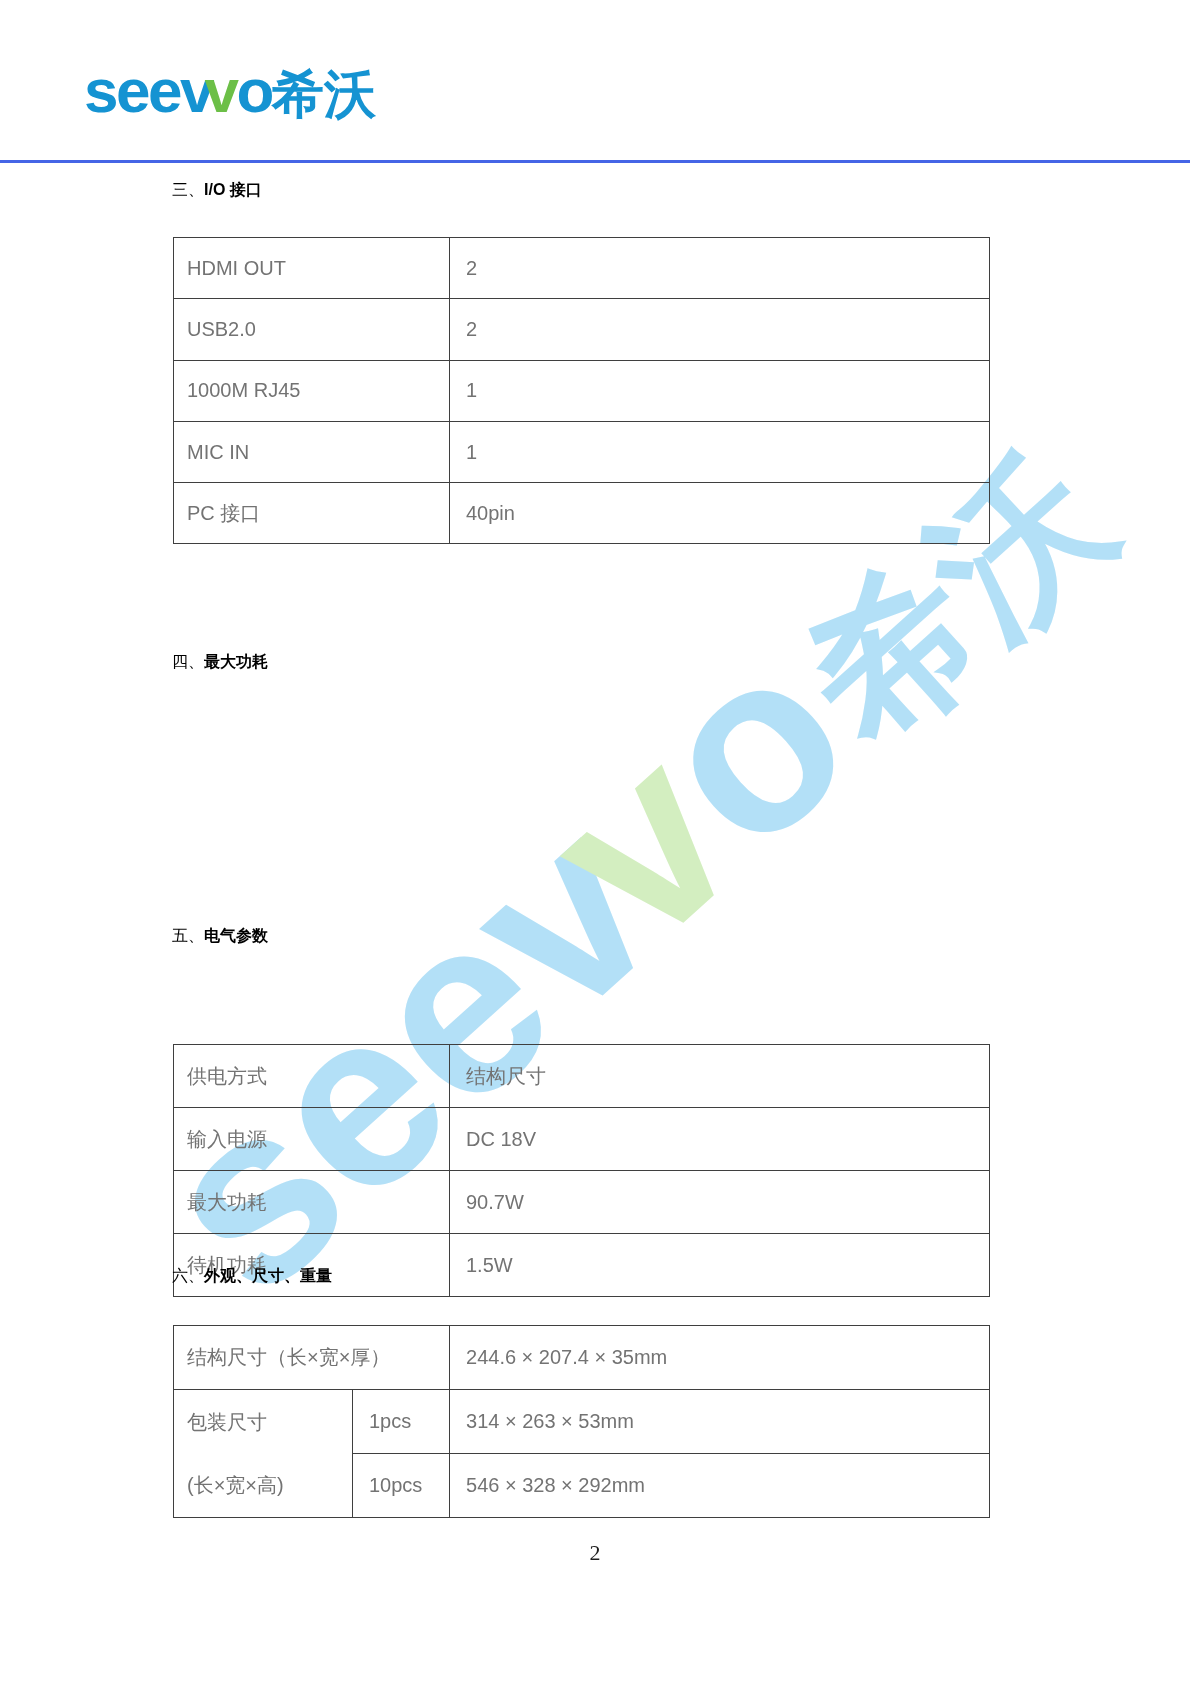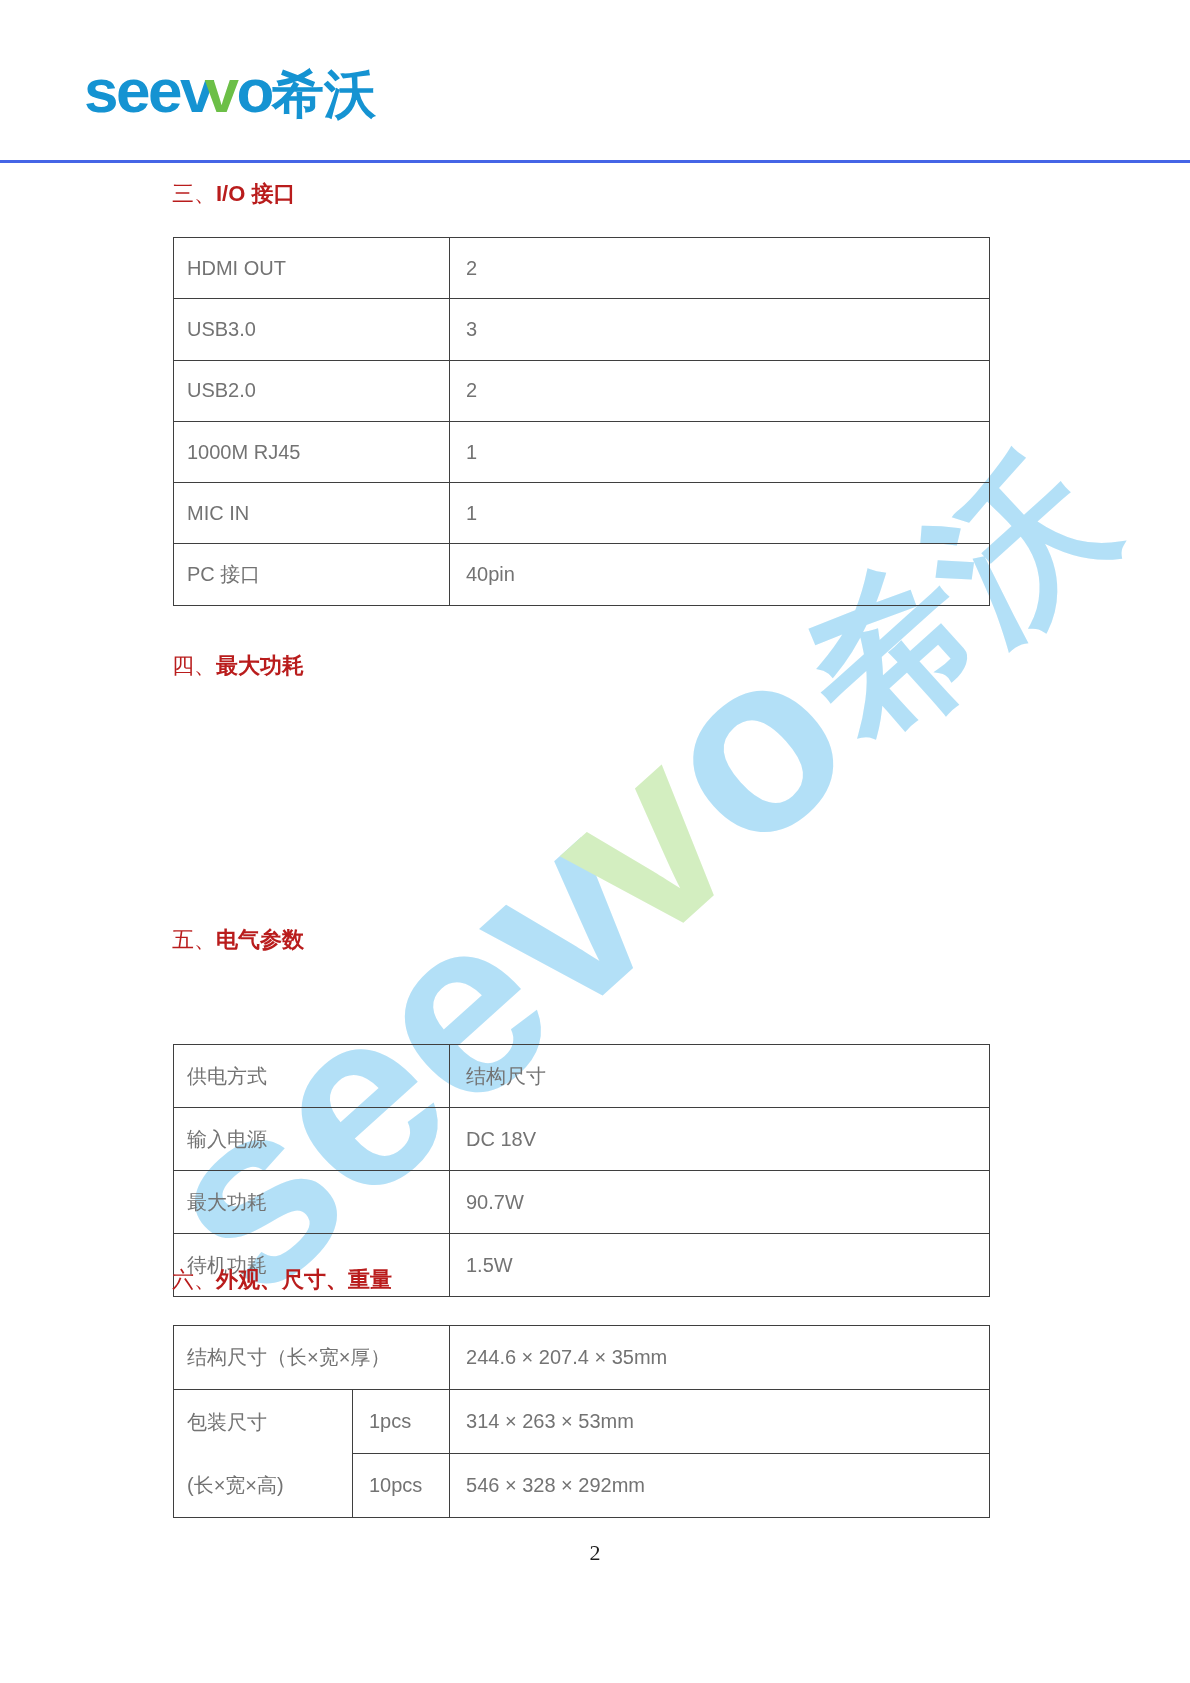--- a/index.html
+++ b/index.html
@@ -43,21 +43,21 @@
 
   .header-rule {
     position:absolute; left:0; top:160px;
     width:1190px; height:3px;
     background:#4565e6;
   }
 
   
   .section-heading {
     position:absolute; left:172px;
-    font-size:22px; color:#b91c1c; line-height:1.3; white-space:nowrap;
+    font-size:16px; color:#000000; line-height:1.3; white-space:nowrap;
   }
   .section-heading .num   { font-weight:normal; }
   .section-heading .title { font-weight:bold; }
   #head-io   { top:180px; }
   #head-oth  { top:652px; }
   #head-ele  { top:926px; }
   #head-dim  { top:1266px; }
 
   
   .spec-table {
@@ -111,24 +111,20 @@
   </div>
   <table class="spec-table" id="tbl-io">
     <colgroup>
         <col style="width:276px">
         <col style="width:540px">
       </colgroup>
     <tbody>
       <tr>
         <td>HDMI OUT</td>
         <td class="val">2</td>
-      </tr>
-      <tr>
-        <td>USB3.0</td>
-        <td class="val">3</td>
       </tr>
       <tr>
         <td>USB2.0</td>
         <td class="val">2</td>
       </tr>
       <tr>
         <td>1000M RJ45</td>
         <td class="val">1</td>
       </tr>
       <tr>

